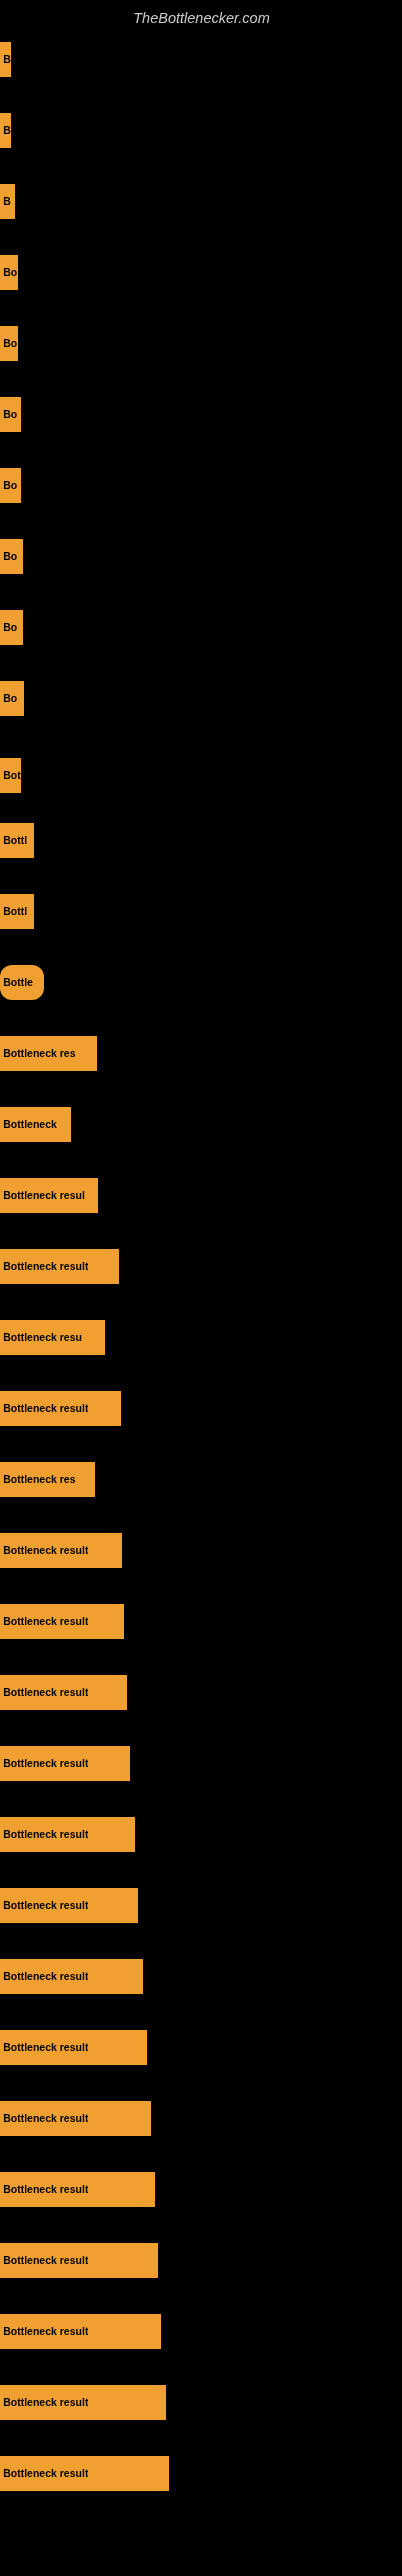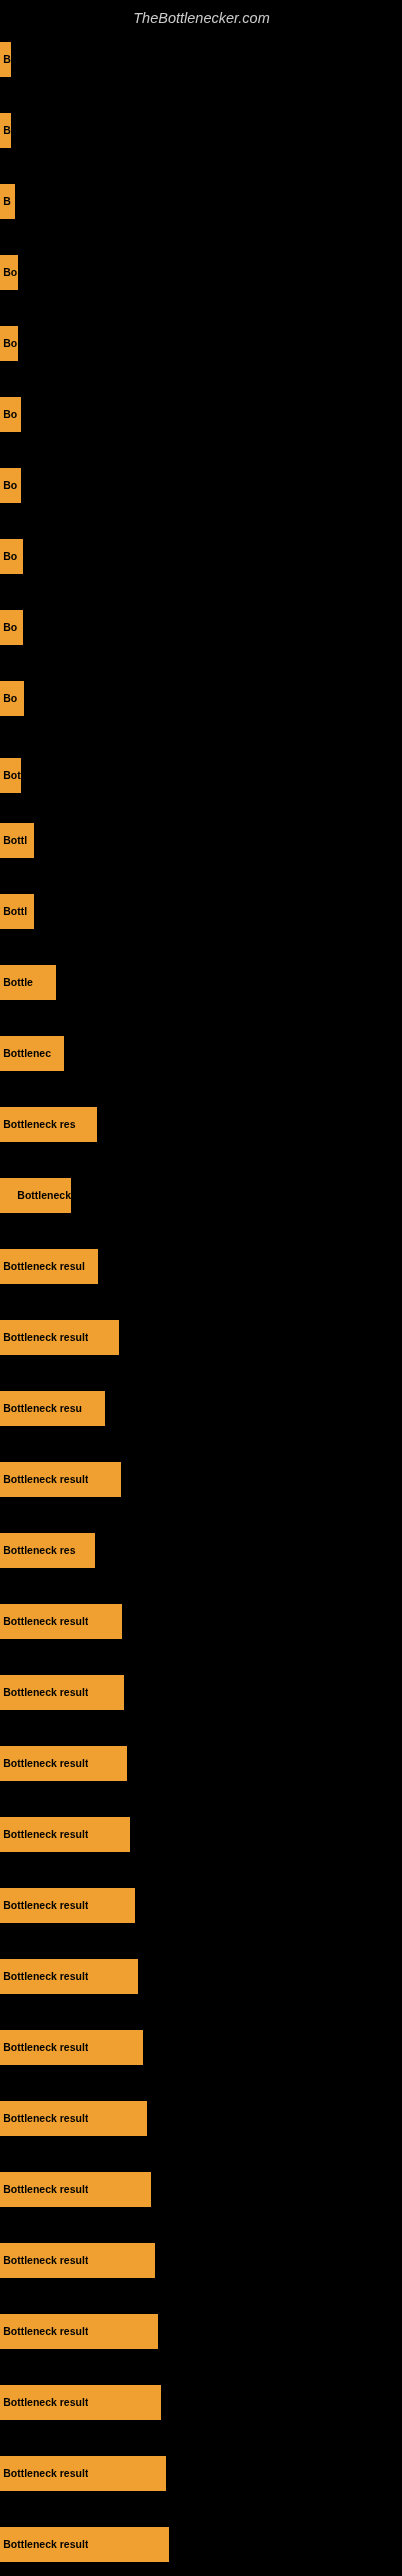--- a/index.html
+++ b/index.html
@@ -128,36 +128,31 @@
       <div class="bar" style="width: 34px;">
         <span class="bar-label">Bottl</span>
       </div>
     </div>
     <div class="bar-row">
       <div class="bar" style="width: 34px;">
         <span class="bar-label">Bottl</span>
       </div>
     </div>
     <div class="bar-row">
-      <div class="bar" style="width: 56px;">
+      <div class="bar" style="width: 44px; border-radius: 12px;">
         <span class="bar-label">Bottle</span>
-      </div>
-    </div>
-    <div class="bar-row">
-      <div class="bar" style="width: 64px;">
-        <span class="bar-label">Bottlenec</span>
       </div>
     </div>
     <div class="bar-row">
       <div class="bar" style="width: 97px;">
         <span class="bar-label">Bottleneck res</span>
       </div>
     </div>
     <div class="bar-row">
-      <div class="bar" style="width: 71px; justify-content: flex-end;">
+      <div class="bar" style="width: 71px;">
         <span class="bar-label">Bottleneck</span>
       </div>
     </div>
     <div class="bar-row">
       <div class="bar" style="width: 98px;">
         <span class="bar-label">Bottleneck resul</span>
       </div>
     </div>
     <div class="bar-row">
       <div class="bar" style="width: 119px;">

